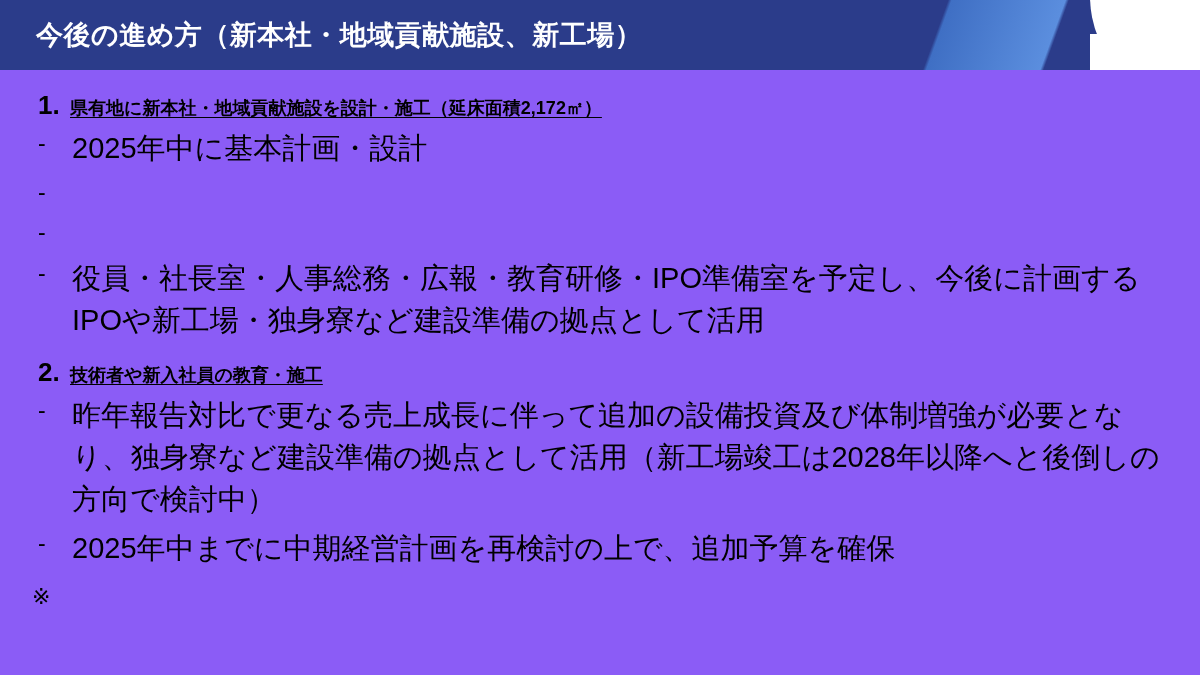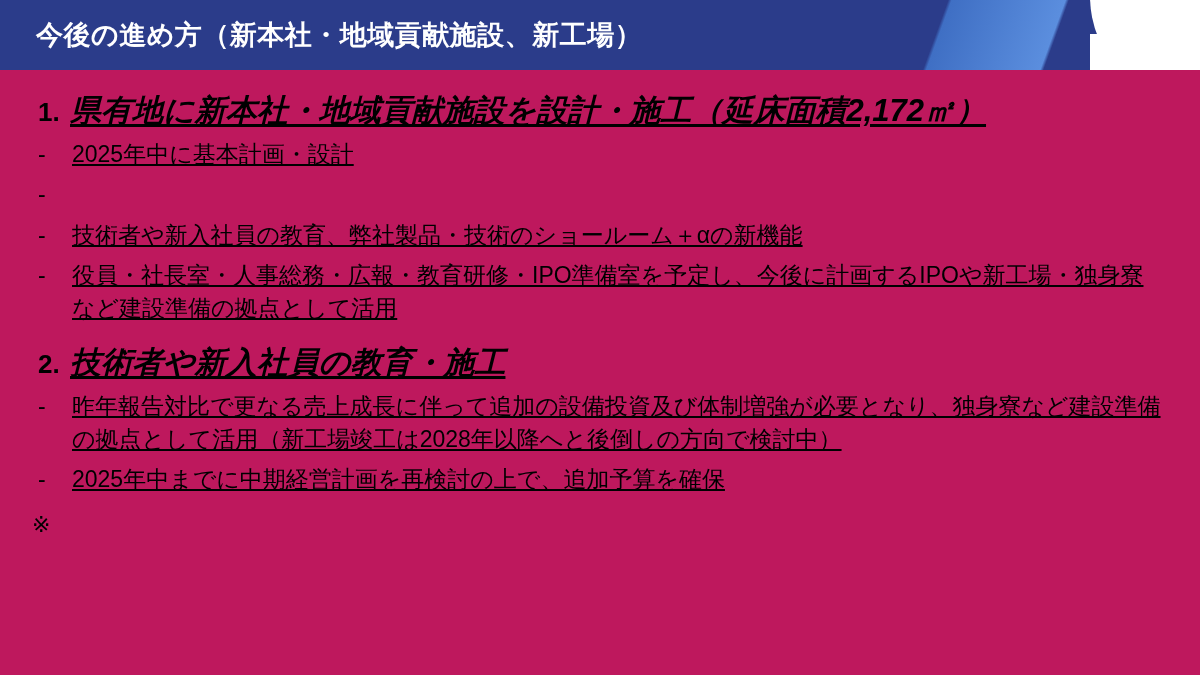--- a/index.html
+++ b/index.html
@@ -6,21 +6,21 @@
   html, body {
     margin: 0; padding: 0;
     width: 1200px; height: 675px;
     background: #ffffff;
     font-family: "Liberation Sans", "DejaVu Sans", sans-serif;
     overflow: hidden;
   }
   .slide {
     position: relative;
     width: 1200px; height: 675px;
-    background: #be185d;
+    background: #8b5cf6;
   }
 
   
   .title-bar {
     position: absolute;
     left: 0; top: 0;
     width: 1200px; height: 70px;
     overflow: hidden;
   }
   .title-bar-bg {
@@ -79,27 +79,26 @@
   }
   .heading-num {
     font-size: 26px;
     font-weight: bold;
     color: #000000;
     width: 46px;
     flex: 0 0 46px;
     padding-left: 14px;
   }
   .heading-text {
-    font-size: 31px;
+    font-size: 18px;
     font-weight: bold;
     color: #000000;
     text-decoration: underline;
     text-underline-offset: 3px;
     white-space: nowrap;
-    font-style: italic;
   }
 
   .bullet-row {
     display: flex;
     align-items: flex-start;
     margin-bottom: 7px;
   }
   .bullet-mark {
     flex: 0 0 48px;
     width: 48px;
@@ -108,25 +107,24 @@
     padding-left: 14px;
     line-height: 1.45;
   }
   .bullet-mark.note {
     font-size: 22px;
     padding-left: 8px;
     flex: 0 0 54px;
     width: 54px;
   }
   .bullet-text {
-    font-size: 23px;
+    font-size: 29px;
     color: #000000;
     line-height: 1.45;
     max-width: 1090px;
-    text-decoration: underline;
   }
   .section-2 { margin-top: 16px; }
   .note-row { margin-top: 12px; }
 </style>
 </head>
 <body>
 
 <div class="slide">
 
   <div class="title-bar">
@@ -147,21 +145,20 @@
 
       <div class="bullet-row">
         <div class="bullet-mark">-</div>
         <div class="bullet-text">2025年中に基本計画・設計</div>
       </div>
       <div class="bullet-row">
         <div class="bullet-mark">-</div>
       </div>
       <div class="bullet-row">
         <div class="bullet-mark">-</div>
-        <div class="bullet-text">技術者や新入社員の教育、弊社製品・技術のショールーム＋αの新機能</div>
       </div>
       <div class="bullet-row">
         <div class="bullet-mark">-</div>
         <div class="bullet-text">役員・社長室・人事総務・広報・教育研修・IPO準備室を予定し、今後に計画するIPOや新工場・独身寮など建設準備の拠点として活用</div>
       </div>
     </div>
 
     <div class="section section-2">
       <div class="heading-row">
         <div class="heading-num">2.</div>

